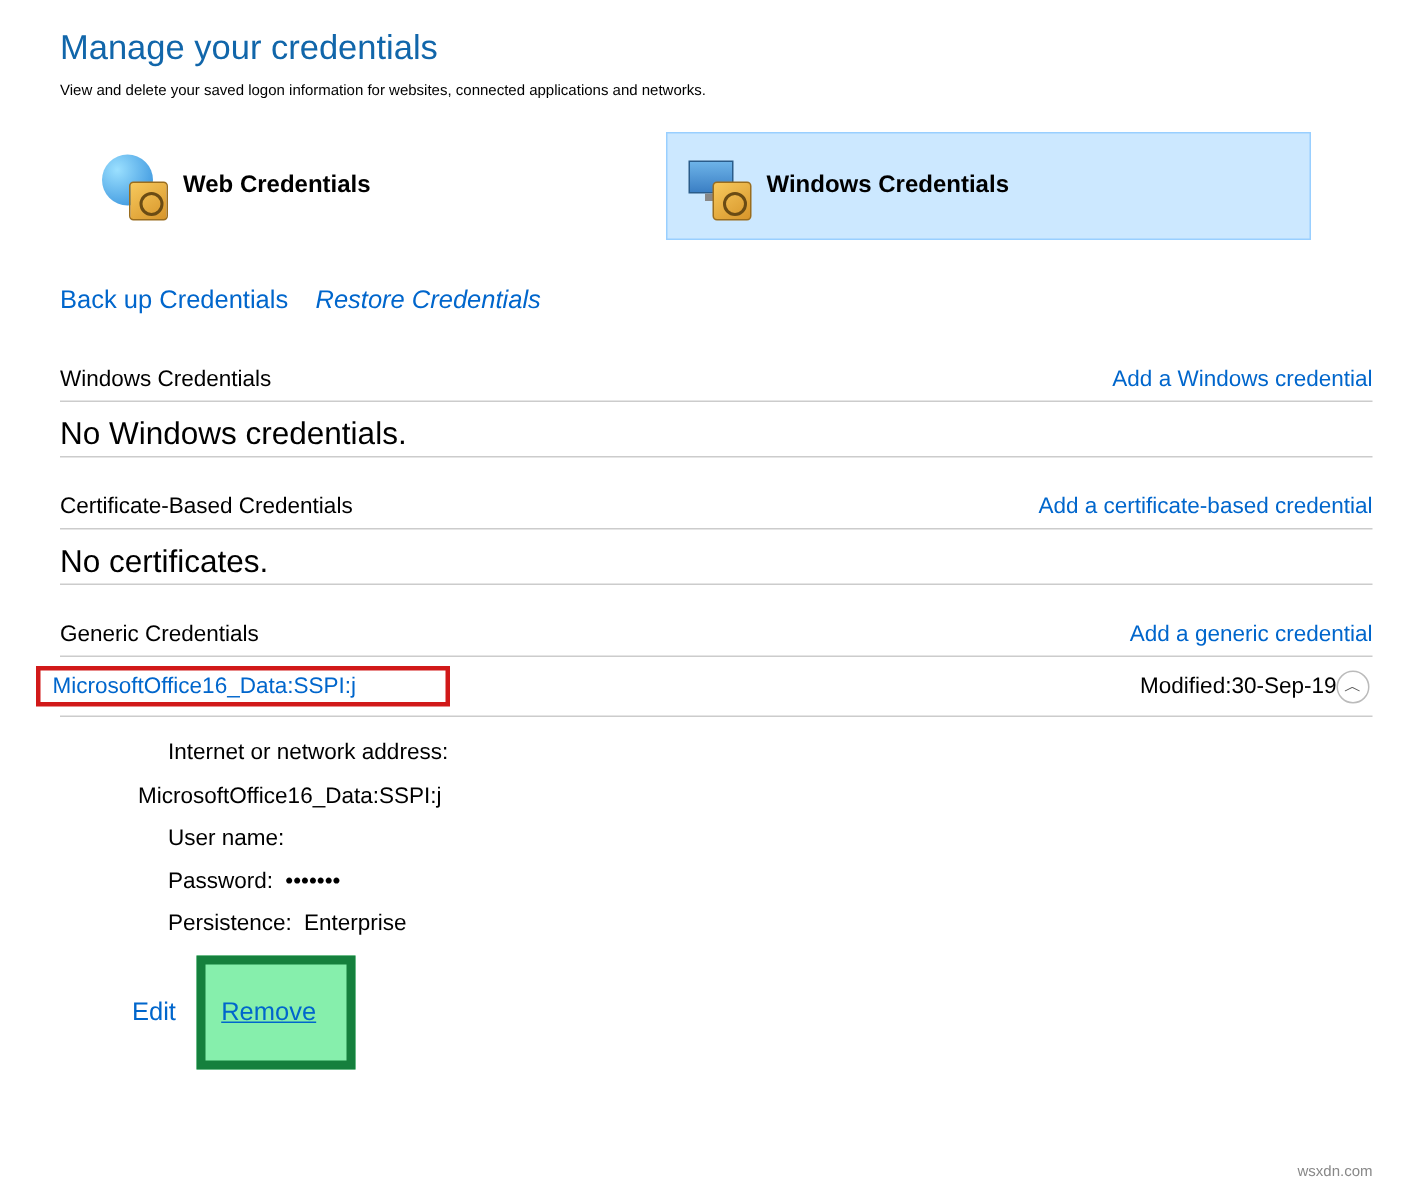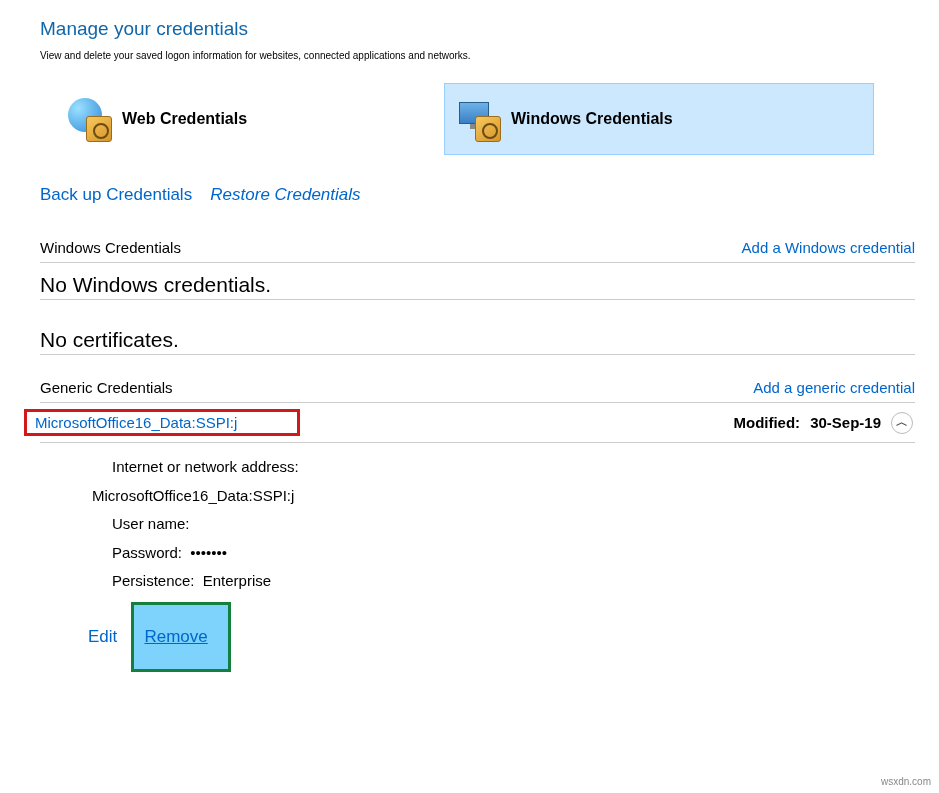--- a/index.html
+++ b/index.html
@@ -8,21 +8,21 @@
     padding: 0;
     font-family: "Segoe UI", Tahoma, sans-serif;
     font-size: 15px;
     color: #000;
     background: #fff;
     width: 939px;
   }
   .container { padding: 10px 24px 20px 40px; }
   .page-title {
     color: #1166aa;
-    font-size: 19px;
+    font-size: 23px;
     font-weight: 400;
     margin: 8px 0 10px 0;
   }
   .page-desc {
     color: #000;
     font-size: 10px;
     margin: 0 0 22px 0;
   }
   .category-row {
     display: flex;
@@ -130,23 +130,21 @@
   .cred-name-wrap {
     border: 3px solid #d11919;
     padding: 2px 60px 2px 8px;
     display: inline-block;
     position: relative;
     left: -20px;
   }
   .cred-right {
     display: flex;
     align-items: center;
-    gap: 10px;
-    font-size: 15px;
-    font-weight: bold;
+    font-size: 15px;
   }
   .chevron {
     width: 22px; height: 22px;
     border: 1px solid #bbb;
     border-radius: 50%;
     display: inline-flex;
     align-items: center; justify-content: center;
     color: #555;
     font-size: 12px;
     cursor: pointer;
@@ -157,29 +155,29 @@
     line-height: 1.9;
   }
   .detail-row { }
   .detail-label { display: inline; margin-left: 24px; }
   .detail-val { display: inline; margin-left: 4px; }
   .actions {
     margin-top: 6px;
   }
   .actions .link { margin-right: 10px; }
   .remove-box {
-    border: 3px solid #15803d;
-    background: #7dd3fc;
+    border: 6px solid #15803d;
+    background: #86efac;
     padding: 16px 10px;
     display: inline-block;
   }
   .remove-box .link { text-decoration: underline; }
   .watermark {
     position: fixed;
-    right: 8px; bottom: 6px;
+    right: 24px; bottom: 6px;
     font-size: 10px;
     color: #888;
   }
 </style>
 </head>
 <body>
 
 <div class="container">
   <h1 class="page-title">Manage your credentials</h1>
   <p class="page-desc">View and delete your saved logon information for websites, connected applications and networks.</p>
@@ -208,20 +206,24 @@
 
   <div class="section">
     <div class="section-header">
       <span class="section-title">Windows Credentials</span>
       <span class="section-add link">Add a Windows credential</span>
     </div>
     <div class="section-empty">No Windows credentials.</div>
   </div>
 
   <div class="section">
+    <div class="section-header">
+      <span class="section-title">Certificate-Based Credentials</span>
+      <span class="section-add link">Add a certificate-based credential</span>
+    </div>
     <div class="section-empty">No certificates.</div>
   </div>
 
   <div class="section">
     <div class="section-header">
       <span class="section-title">Generic Credentials</span>
       <span class="section-add link">Add a generic credential</span>
     </div>
 
     <div class="cred-row">

